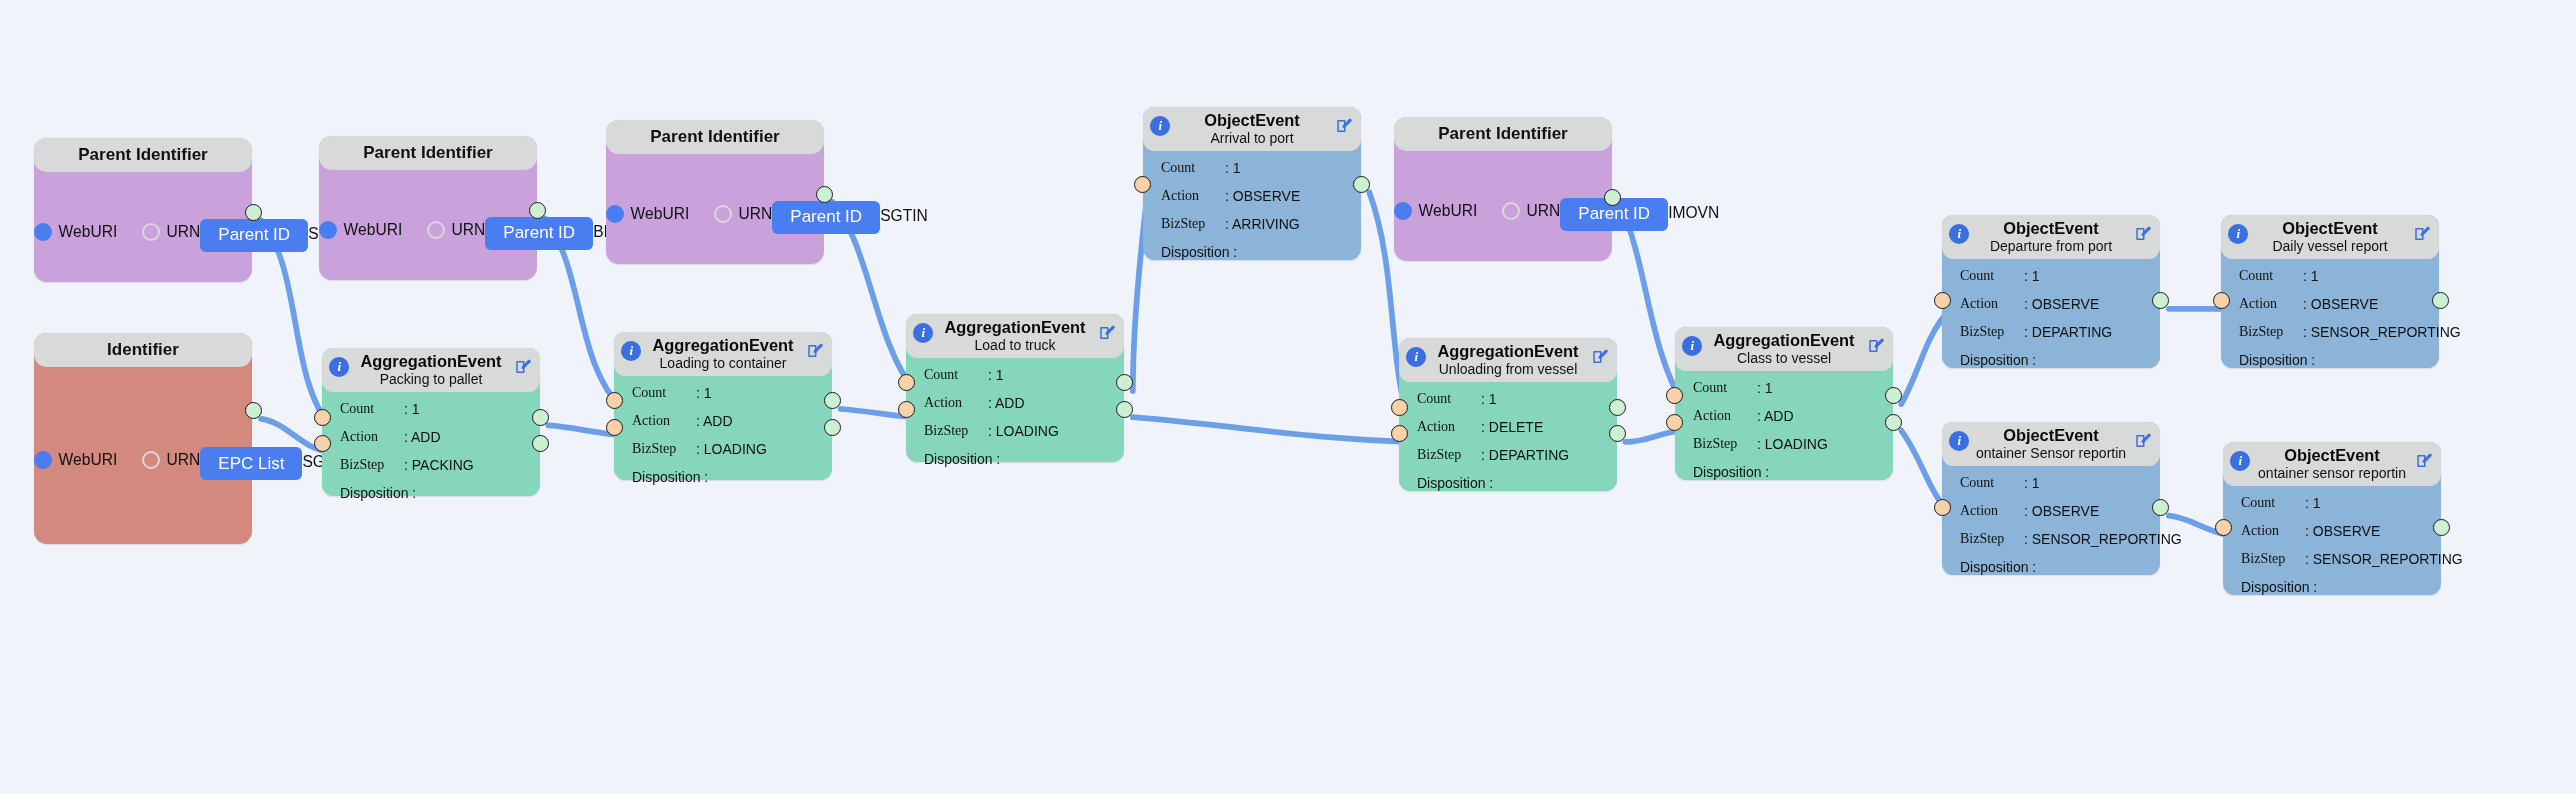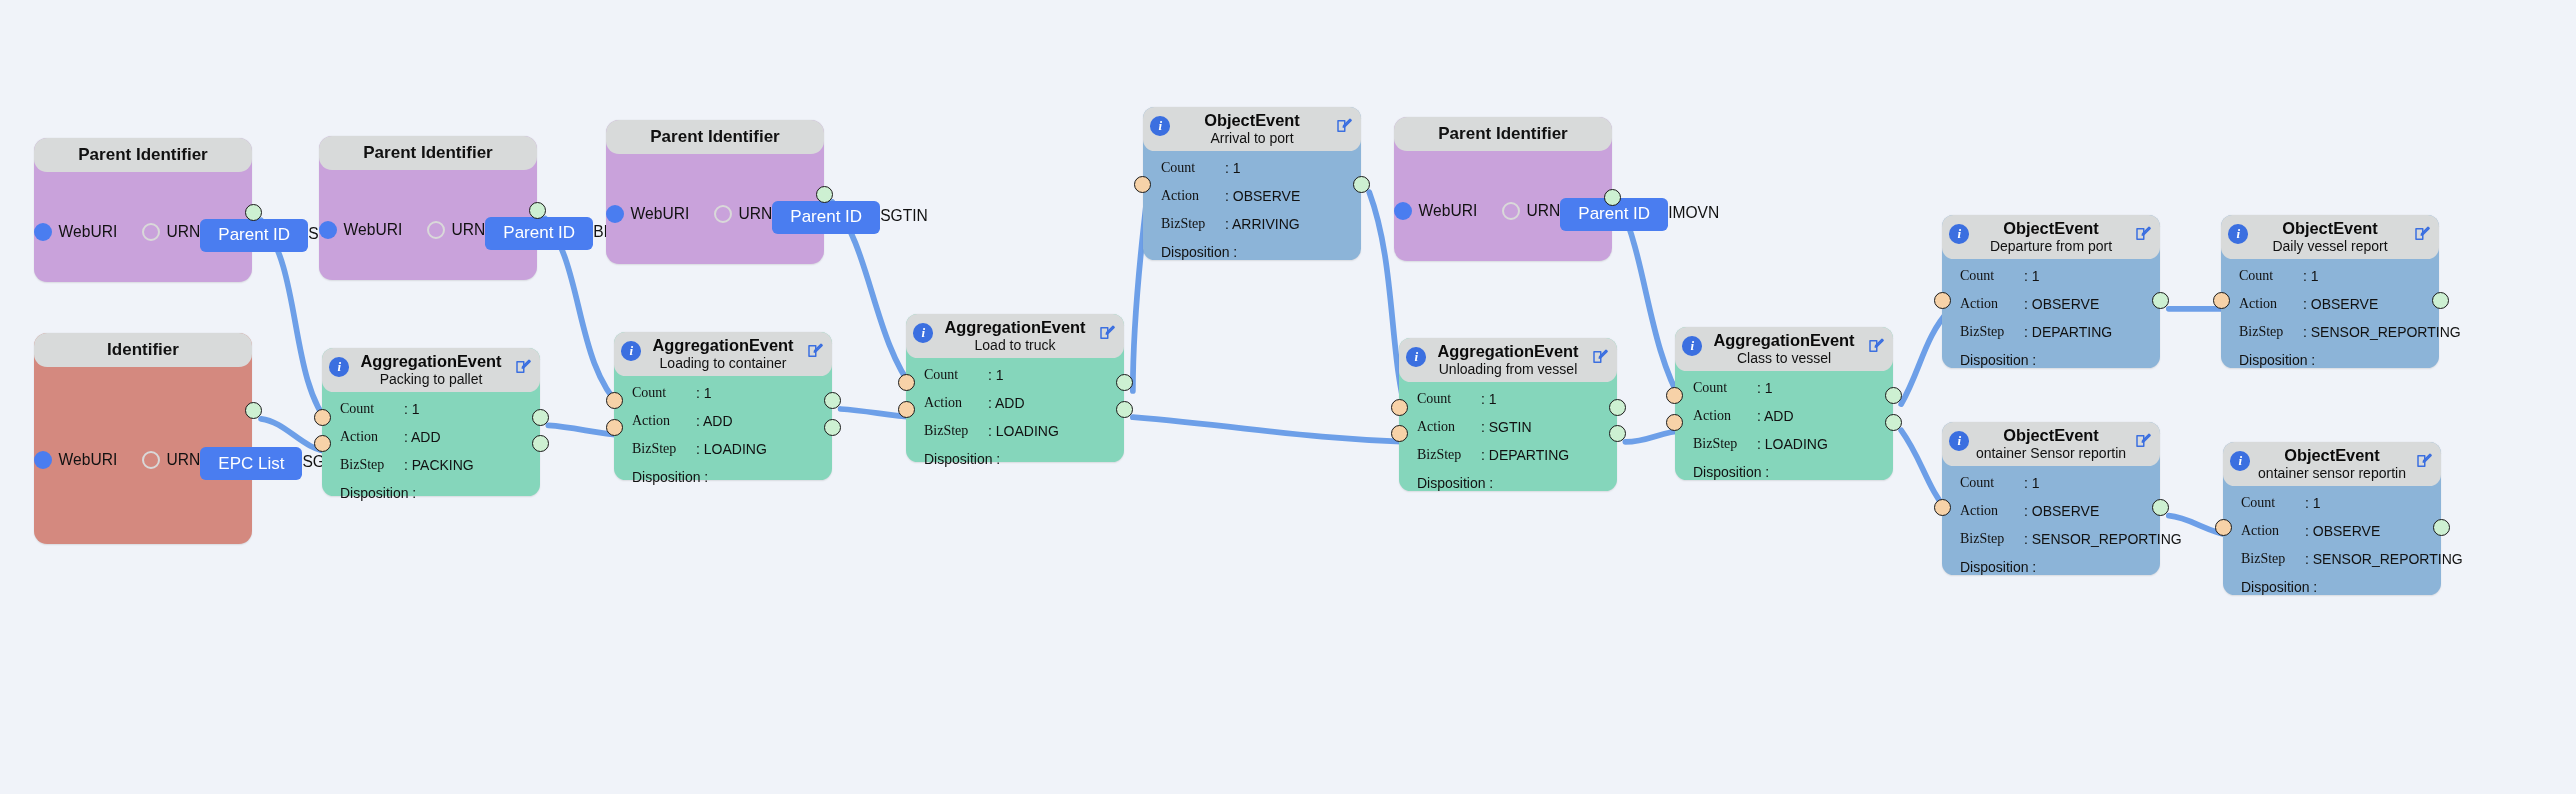--- a/index.html
+++ b/index.html
@@ -384,21 +384,21 @@
           <div class="ev-title">AggregationEvent</div>
           <div class="ev-sub">Unloading from vessel</div>
         </div>
         <div class="ev-body">
           <div class="ev-row">
             <span class="ev-key">Count</span>
             <span class="ev-val">: 1</span>
           </div>
           <div class="ev-row">
             <span class="ev-key">Action</span>
-            <span class="ev-val">: SGTIN</span>
+            <span class="ev-val">: DELETE</span>
           </div>
           <div class="ev-row">
             <span class="ev-key">BizStep</span>
             <span class="ev-val">: DEPARTING</span>
           </div>
           <div class="ev-row">
             <span>Disposition :</span>
           </div>
         </div>
       </div>

